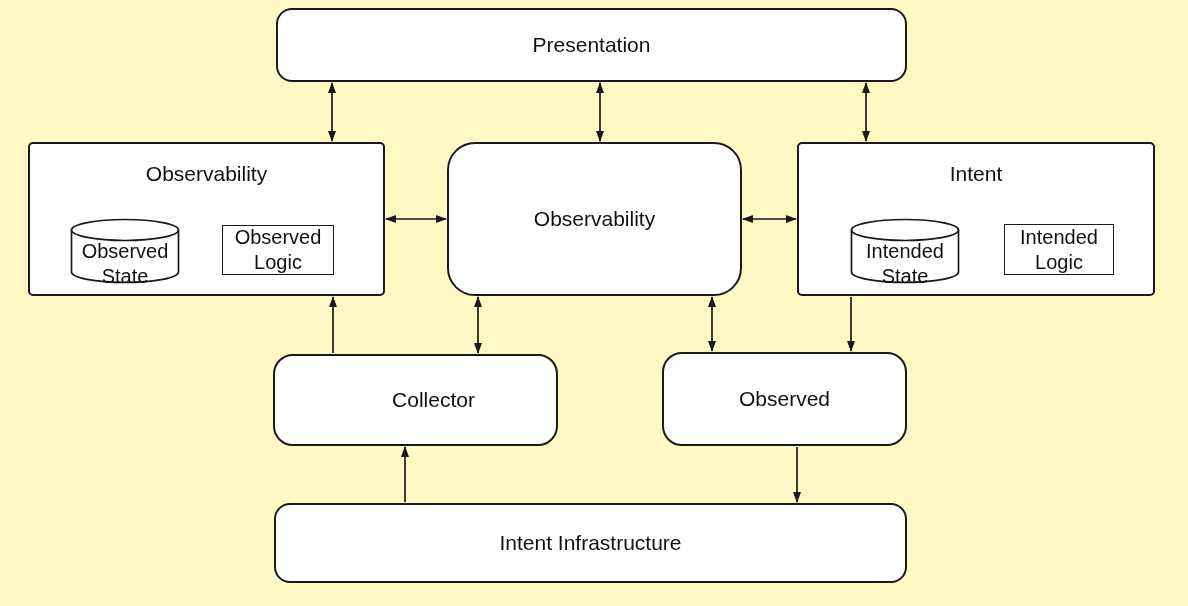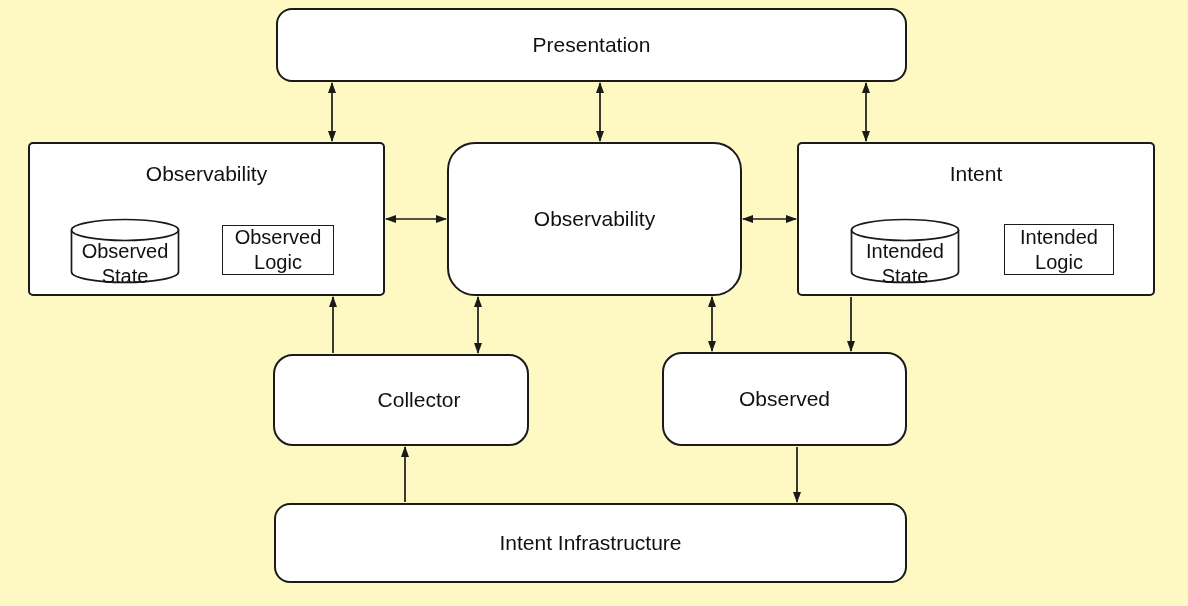--- a/index.html
+++ b/index.html
@@ -124,21 +124,21 @@
       <span class="sub-label">Intended
 State</span>
     </div>
 
     <div class="inner-shape logic-box" style="left:205px; top:80px; width:110px; height:51px;">
       <span class="sub-label">Intended
 Logic</span>
     </div>
   </div>
 
-  <div class="node rounded-md center-label" style="left:273px; top:354px; width:256px; height:92px;padding-left:36px;">
+  <div class="node rounded-md center-label" style="left:273px; top:354px; width:285px; height:92px;padding-left:36px;">
     <span class="node-label">Collector</span>
   </div>
 
   <div class="node rounded-md center-label" style="left:662px; top:352px; width:245px; height:94px;">
     <span class="node-label">Observed</span>
   </div>
 
   <div class="node rounded-sm center-label" style="left:274px; top:503px; width:633px; height:80px;">
     <span class="node-label">Intent Infrastructure</span>
   </div>

